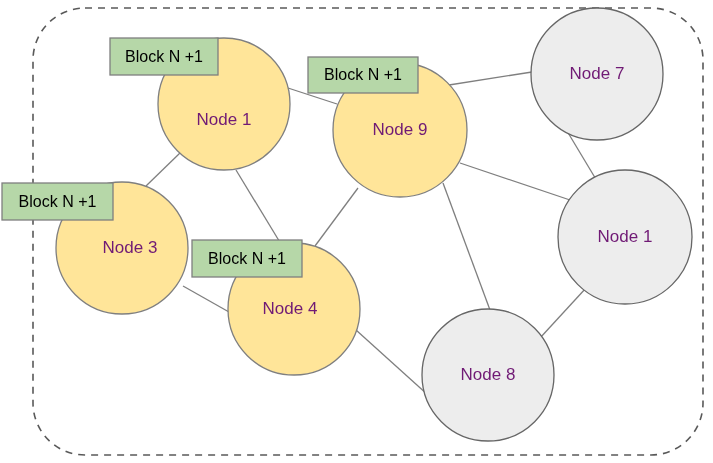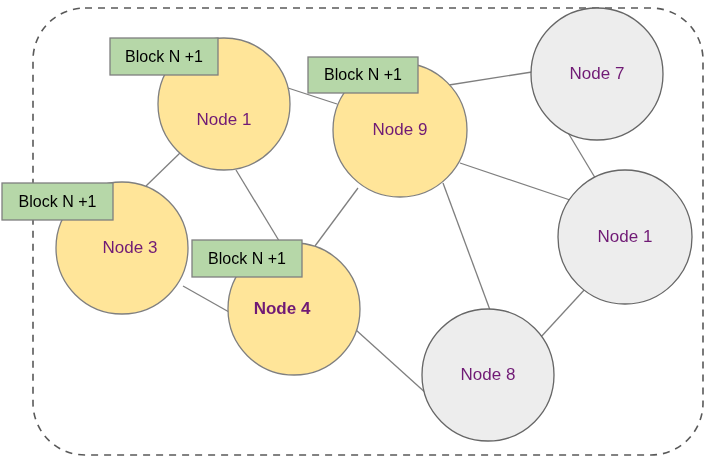--- a/index.html
+++ b/index.html
@@ -79,21 +79,21 @@
         <rect x="308" y="57" width="110" height="36" fill="#b6d7a8" stroke="#7f7f7f" stroke-width="1.3"></rect>
         <rect x="2" y="183" width="111" height="37" fill="#b6d7a8" stroke="#7f7f7f" stroke-width="1.3"></rect>
         <rect x="192" y="240" width="110" height="37" fill="#b6d7a8" stroke="#7f7f7f" stroke-width="1.3"></rect>
       </g>
   </svg>
 
   <div id="labels-layer">
       <div class="node-label" style="left: 224px; top: 120px;">Node 1</div>
       <div class="node-label" style="left: 400px; top: 130px;">Node 9</div>
       <div class="node-label" style="left: 122px; top: 248px; padding-left: 16px;">Node 3</div>
-      <div class="node-label" style="left: 282px; top: 309px; font-weight: bold;">Node 4</div>
+      <div class="node-label" style="left: 290px; top: 309px;">Node 4</div>
       <div class="node-label" style="left: 488px; top: 375px;">Node 8</div>
       <div class="node-label" style="left: 625px; top: 237px;">Node 1</div>
       <div class="node-label" style="left: 597px; top: 74px;">Node 7</div>
       <div class="block-label" style="left: 164px; top: 56.5px;">Block N +1</div>
       <div class="block-label" style="left: 363px; top: 75px;">Block N +1</div>
       <div class="block-label" style="left: 57.5px; top: 201.5px;">Block N +1</div>
       <div class="block-label" style="left: 247px; top: 258.5px;">Block N +1</div>
     </div>
 
 </div>

